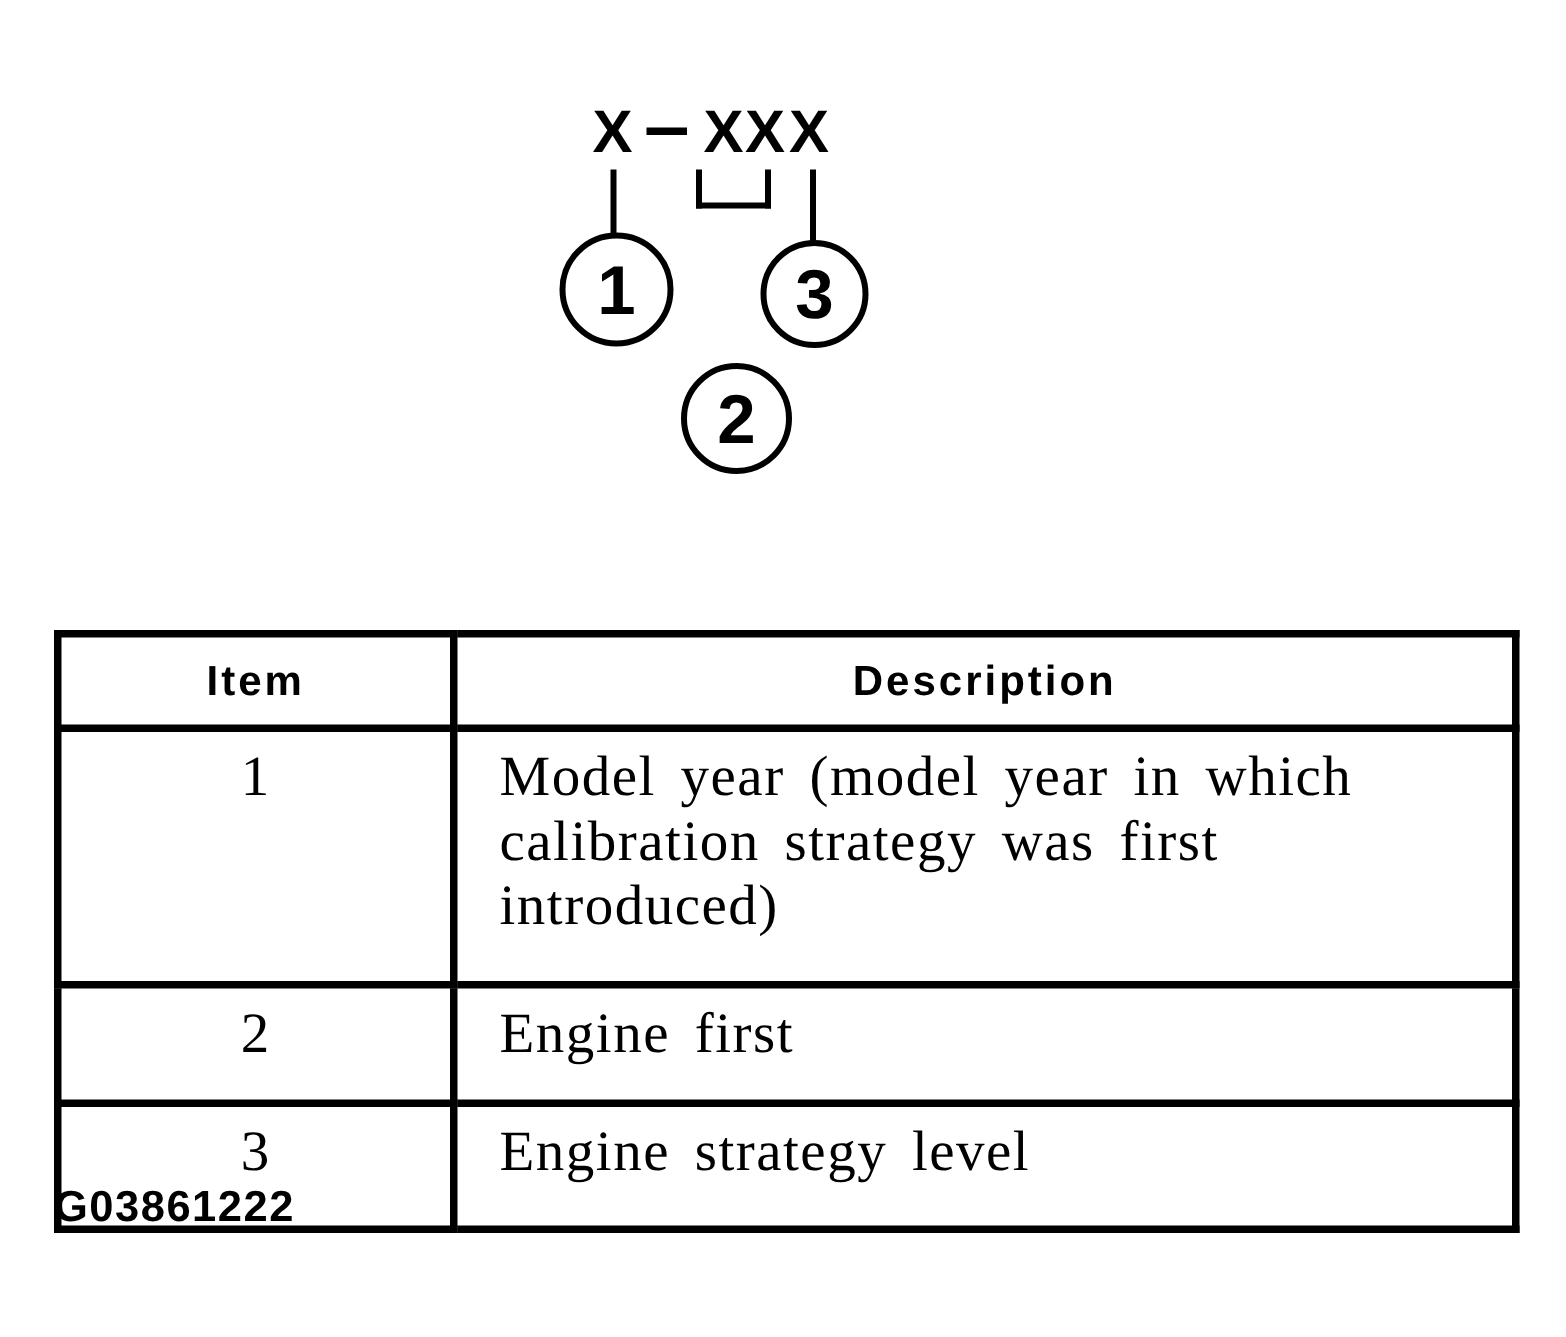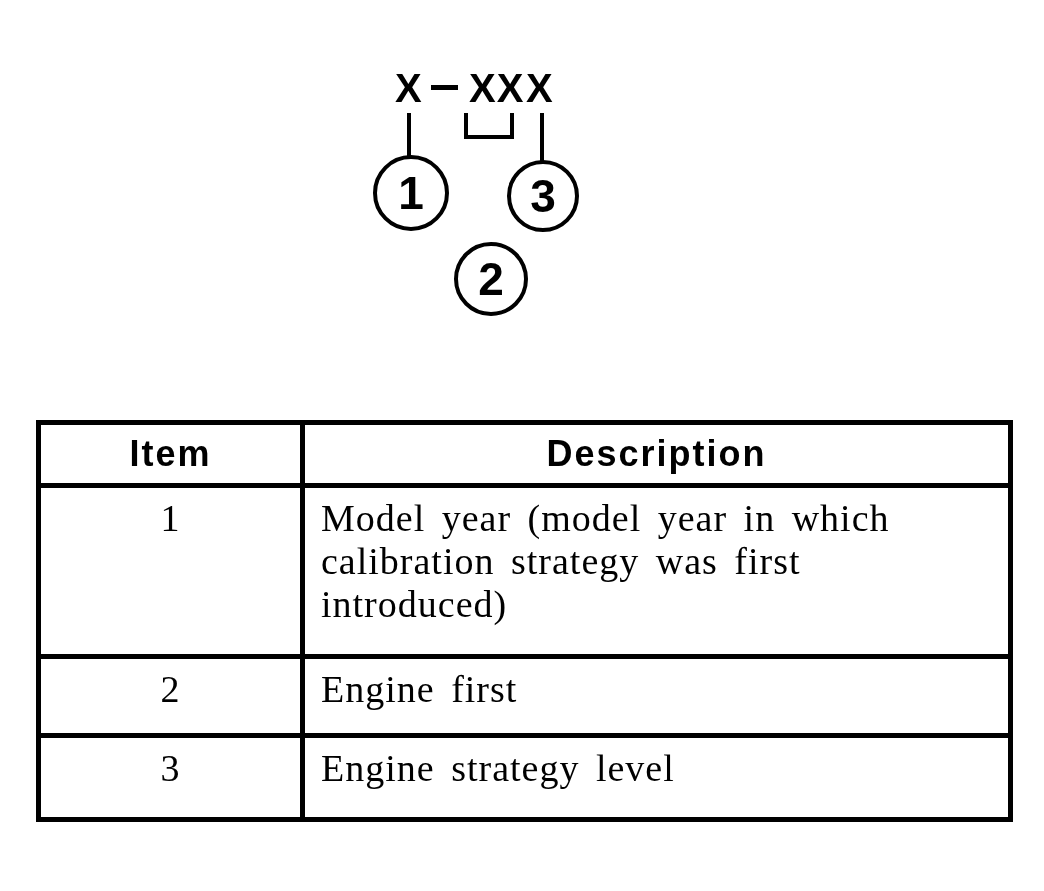--- a/index.html
+++ b/index.html
@@ -60,21 +60,21 @@
   table.item-table th,
   table.item-table td {
     border: 5px solid #000000;
     background: #ffffff;
   }
   col.col-item { width: 264px; }
   col.col-desc { width: 708px; }
   table.item-table th {
     font-family: "Liberation Sans", sans-serif;
     font-weight: bold;
-    font-size: 36px;
+    font-size: 28px;
     letter-spacing: 2px;
     text-align: center;
     height: 58px;
     padding: 0;
   }
   table.item-table td {
     font-family: "Liberation Serif", serif;
     font-size: 38px;
     line-height: 43px;
     letter-spacing: 1px;
@@ -84,20 +84,21 @@
   td.cell-item {
     text-align: center;
     padding-top: 9px;
   }
   td.cell-desc {
     padding: 9px 14px 9px 16px;
     text-align: left;
   }
   .desc-text {
     max-width: 600px;
+    margin-left: 12px;
   }
   tr.row-1 td { height: 148px; }
   tr.row-2 td { height: 56px; }
   tr.row-3 td { height: 61px; }
 
   
   .figure-id {
     position: absolute;
     left: 36px;
     top: 791px;
@@ -171,14 +172,15 @@
       </tr>
       <tr class="row-3">
         <td class="cell-item">3</td>
         <td class="cell-desc">
           <div class="desc-text">Engine strategy level</div>
         </td>
       </tr>
     </tbody>
   </table>
 
+  <div class="figure-id">G03861222</div>
 
 </div>
 
 </body></html>

